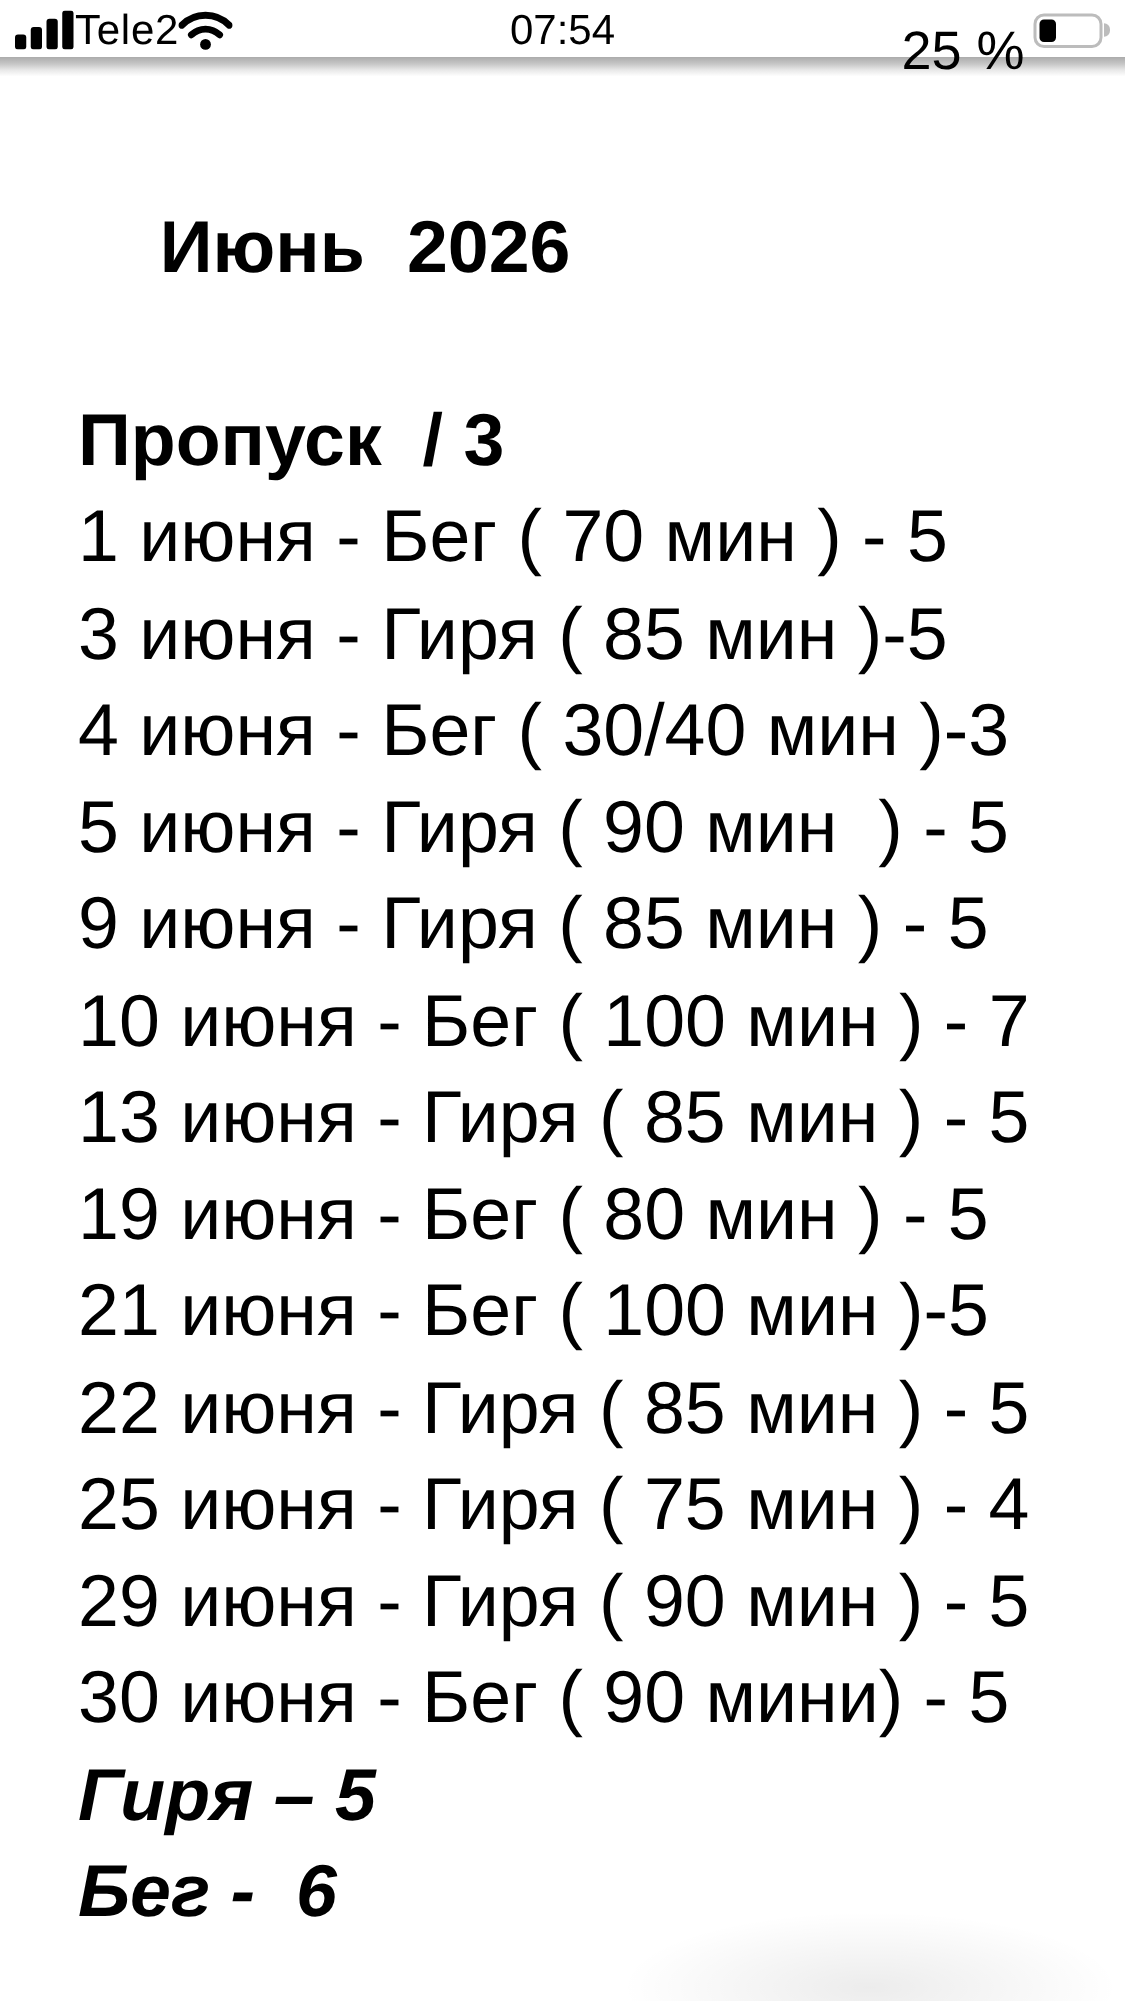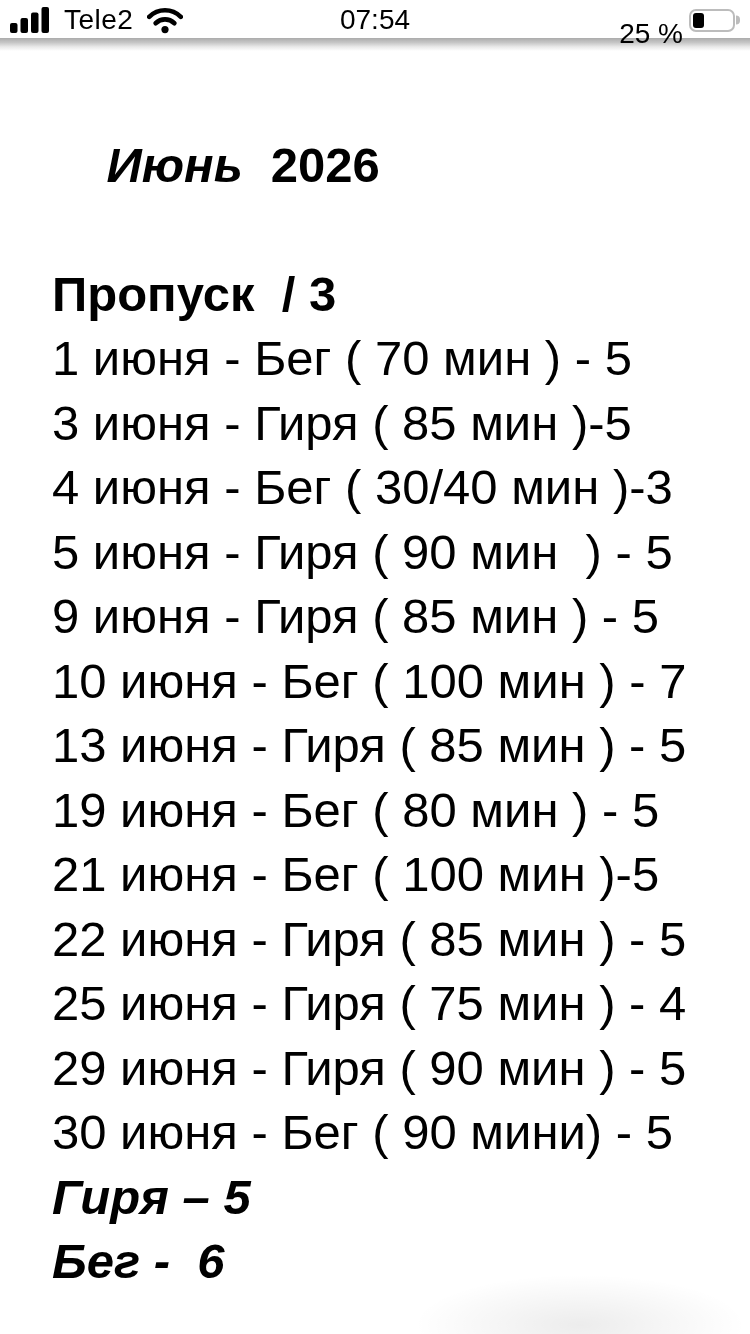--- a/index.html
+++ b/index.html
@@ -15,29 +15,29 @@
   
   .status-bar {
     height: 38px;
     display: flex;
     align-items: center;
     padding: 2px 8px 0 10px;
     box-sizing: border-box;
     position: relative;
     background: #ffffff;
   }
-  .sb-left { display: flex; align-items: center; gap: 14px; }
+  .sb-left { display: flex; align-items: center; gap: 0; }
   .sb-carrier { font-size: 28px; letter-spacing: 0.5px; }
   .sb-time {
     position: absolute; left: 50%; top: 50%;
     transform: translate(-50%, -46%);
     font-size: 28px; font-weight: 400;
   }
   .sb-right { margin-left: auto; display: flex; align-items: center; gap: 6px; }
-  .sb-percent { font-size: 28px; margin-top: 28px; }
+  .sb-percent { font-size: 36px; margin-top: 28px; }
   .battery {
     position: relative;
     width: 46px; height: 23px;
     border: 2px solid #bcbcbc;
     border-radius: 7px;
     box-sizing: border-box;
     display: inline-block;
     margin-right: 7px;
   }
   .battery-fill {
@@ -57,21 +57,21 @@
   }
 
   
   .note {
     padding: 17px 20px 0 52px;
     font-size: 49px;
     line-height: 64.5px;
   }
   .line { white-space: pre; }
   .title { font-weight: 700; }
-  .t-month { font-style: italic; }
+  .t-month { }
   .t-year { margin-left: 28px; }
   .subtitle { font-weight: 700; }
   .summary { font-weight: 700; font-style: italic; }
 
   .corner-shade {
     position: absolute;
     bottom: -46px; right: -10px;
     width: 360px; height: 110px;
     background: radial-gradient(ellipse at center, rgba(0,0,0,0.075), rgba(0,0,0,0) 65%);
     pointer-events: none;

